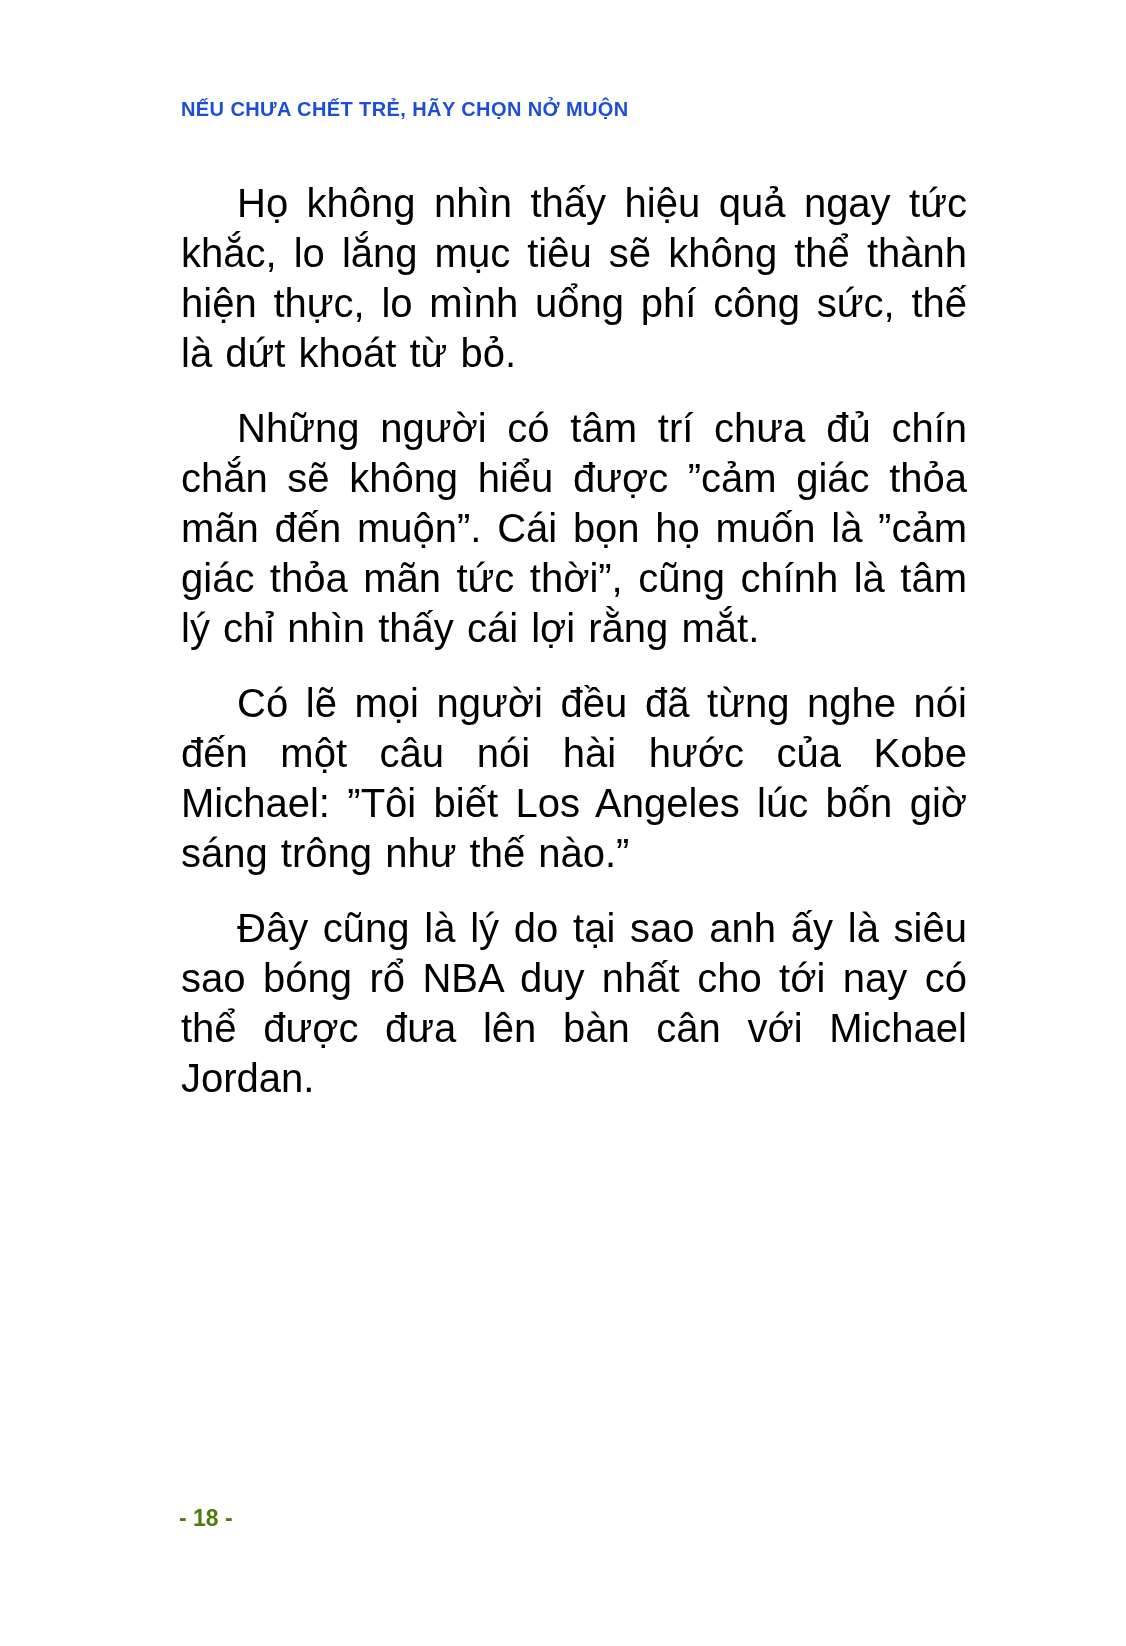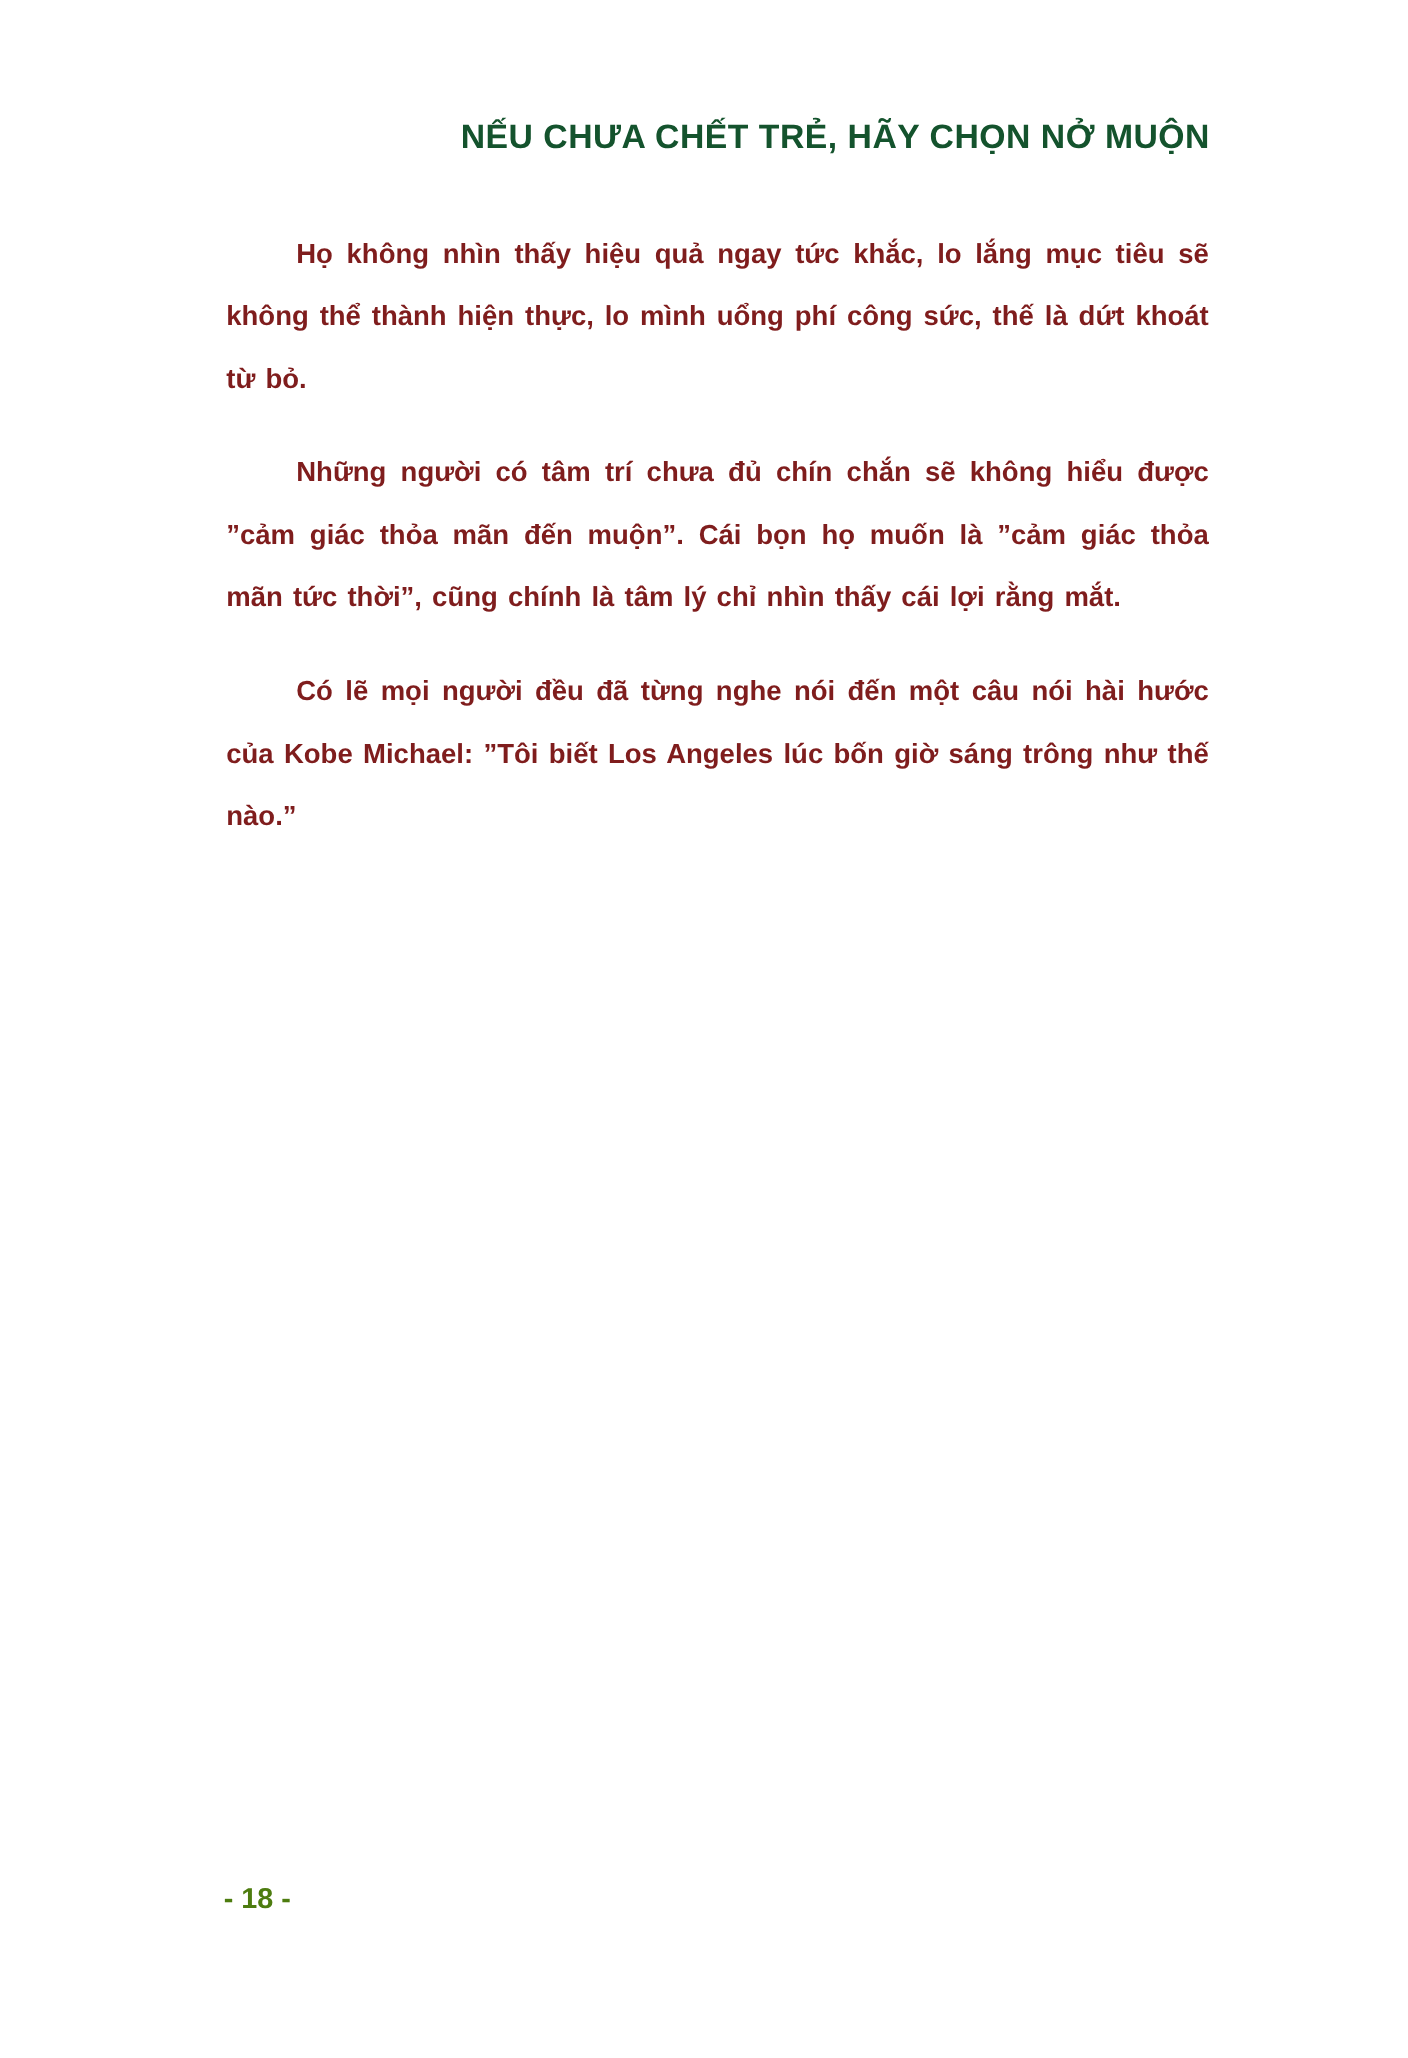--- a/index.html
+++ b/index.html
@@ -13,45 +13,43 @@
     height: 1646px;
     background: #ffffff;
     overflow: hidden;
     font-family: "Liberation Sans", "DejaVu Sans", sans-serif;
   }
   .running-header {
     position: absolute;
     top: 96px;
     left: 181px;
     right: 158px;
-    font-size: 27px;
+    font-size: 20px;
     line-height: 26px;
     font-weight: 700;
     letter-spacing: 0.4px;
-    color: #14532d;
+    color: #1d4ed8;
     text-transform: uppercase;
-    text-align: right;
   }
   .text-block {
     position: absolute;
     top: 178px;
     left: 181px;
     width: 786px;
     color: #333333;
   }
   .text-block p {
     margin: 0 0 25px 0;
-    font-size: 22px;
+    font-size: 40px;
     line-height: 50px;
     text-align: justify;
     text-justify: inter-word;
     text-indent: 56px;
     word-spacing: 2px;
-    color: #7f1d1d;
-    font-weight: bold;
+    color: #000000;
   }
   .page-number {
     position: absolute;
     top: 1503px;
     left: 179px;
     font-size: 23px;
     line-height: 30px;
     font-weight: 700;
     color: #4d7c0f;
   }
@@ -60,17 +58,18 @@
 <body>
 
 <div class="page">
 
   <div class="running-header">NẾU CHƯA CHẾT TRẺ, HÃY CHỌN NỞ MUỘN</div>
 
   <div class="text-block">
     <p>Họ không nhìn thấy hiệu quả ngay tức khắc, lo lắng mục tiêu sẽ không thể thành hiện thực, lo mình uổng phí công sức, thế là dứt khoát từ bỏ.</p>
     <p>Những người có tâm trí chưa đủ chín chắn sẽ không hiểu được ”cảm giác thỏa mãn đến muộn”. Cái bọn họ muốn là ”cảm giác thỏa mãn tức thời”, cũng chính là tâm lý chỉ nhìn thấy cái lợi rằng mắt.</p>
     <p>Có lẽ mọi người đều đã từng nghe nói đến một câu nói hài hước của Kobe Michael: ”Tôi biết Los Angeles lúc bốn giờ sáng trông như thế nào.”</p>
+    <p>Đây cũng là lý do tại sao anh ấy là siêu sao bóng rổ NBA duy nhất cho tới nay có thể được đưa lên bàn cân với Michael Jordan.</p>
   </div>
 
   <div class="page-number">- 18 -</div>
 
 </div>
 
 </body></html>

